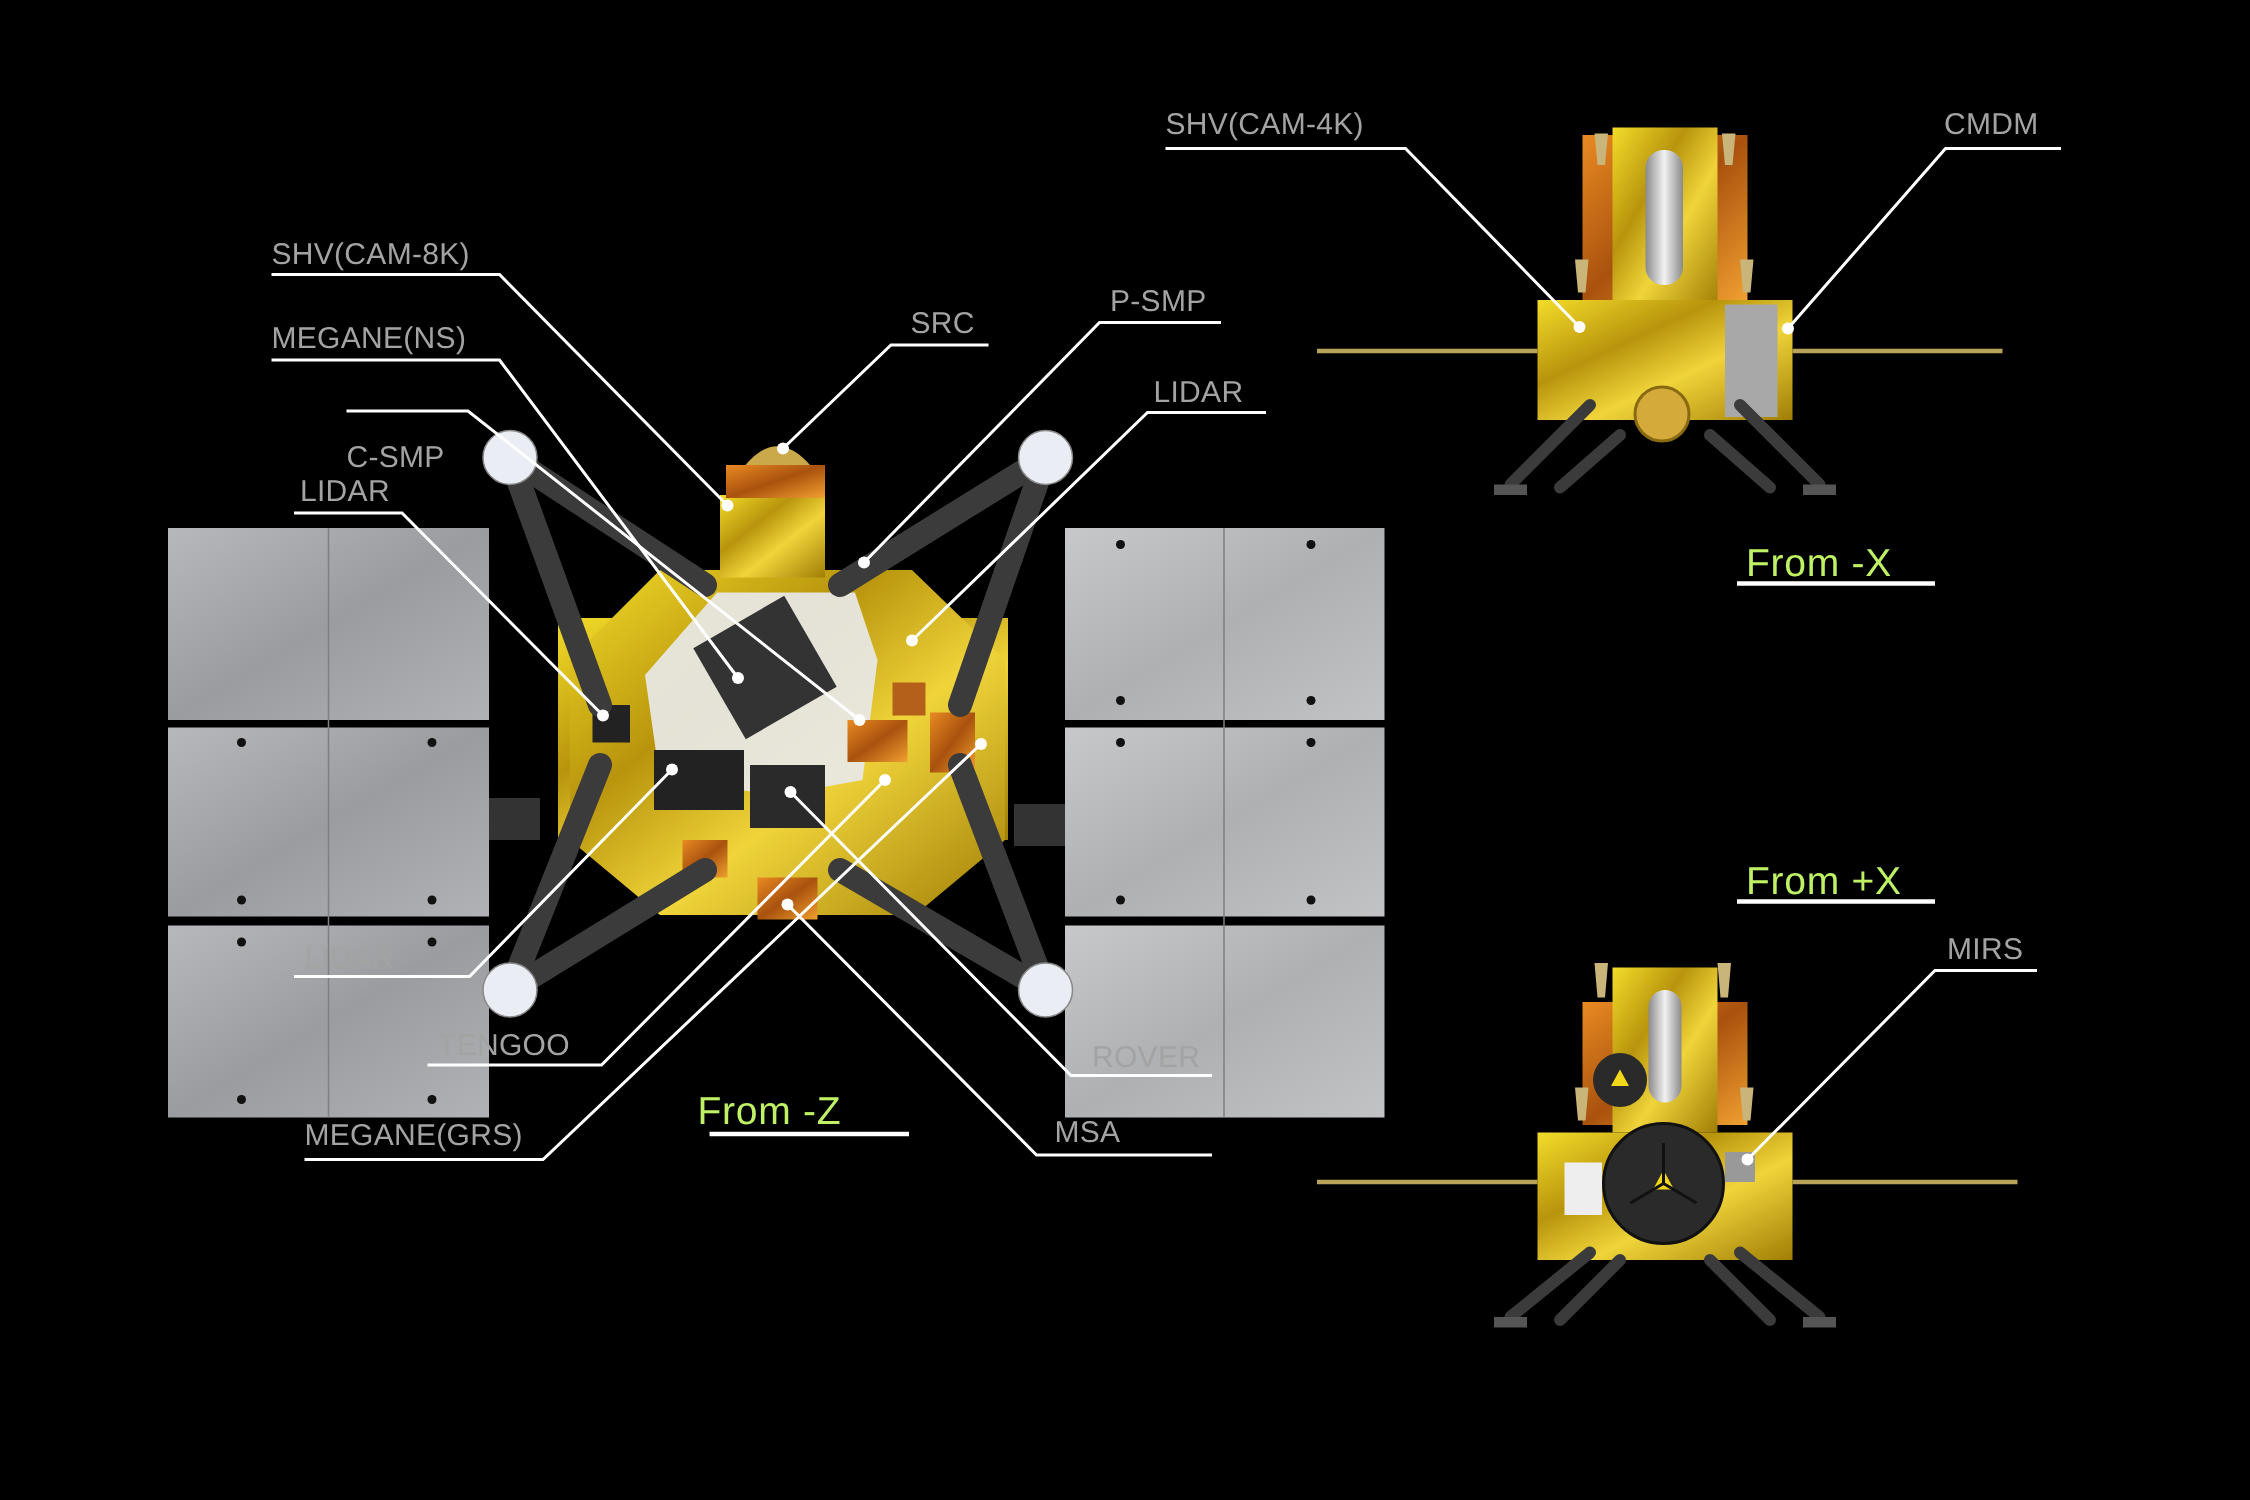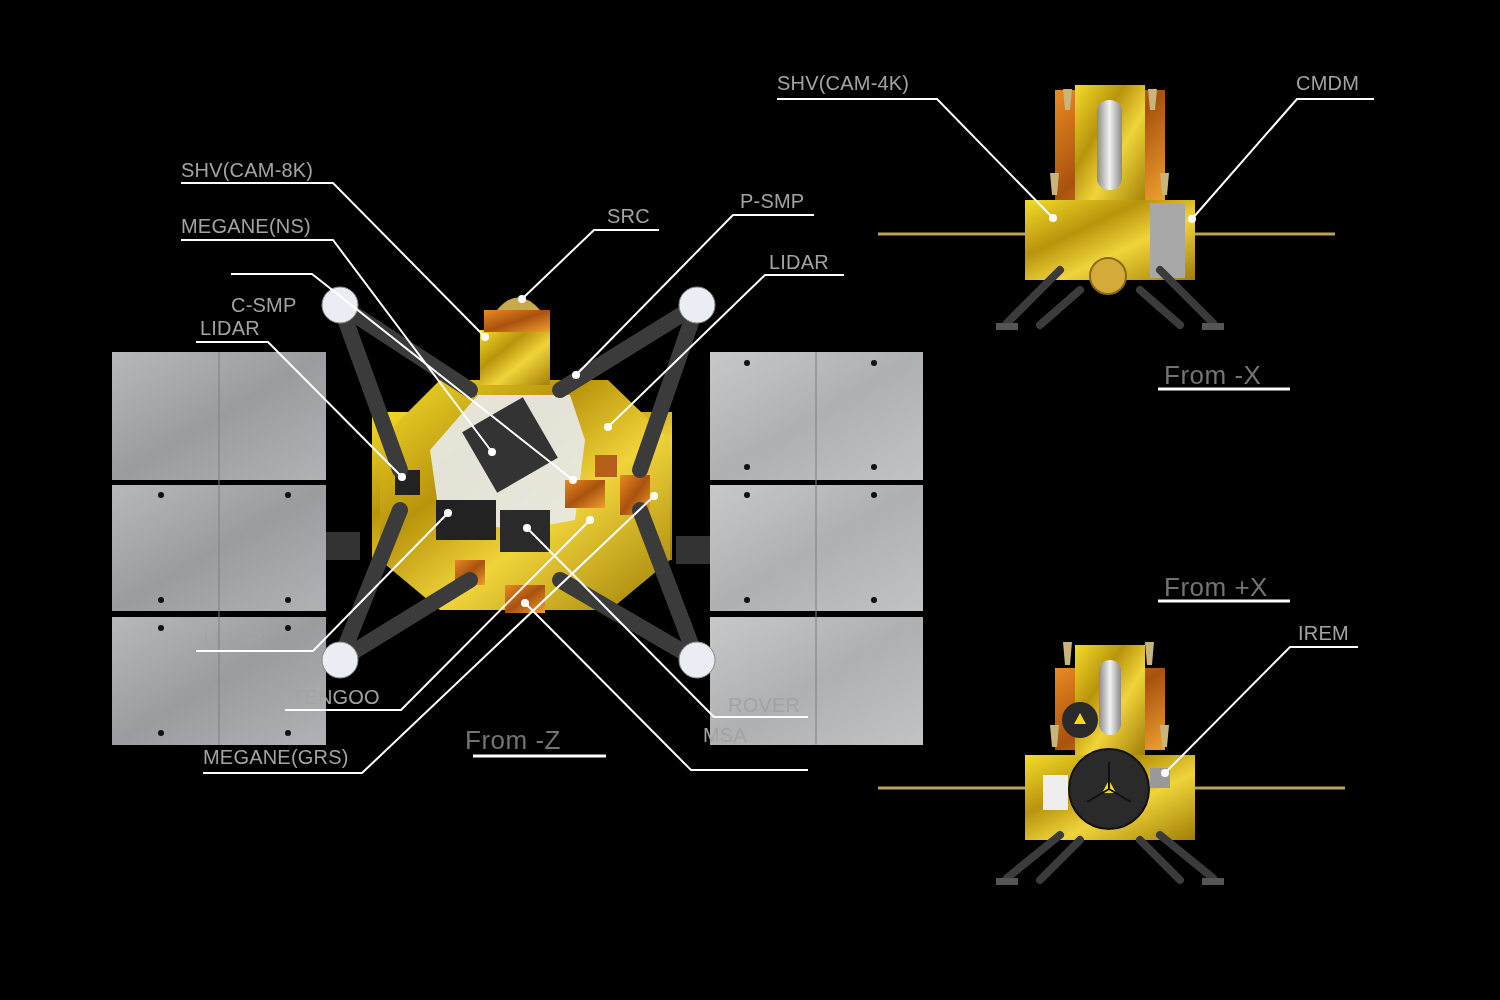--- a/index.html
+++ b/index.html
@@ -1,19 +1,19 @@
 <!DOCTYPE html>
 <html><head>
 <meta charset="utf-8">
 <style>
   html,body{margin:0;padding:0;background:#000;}
   body{width:1500px;height:1000px;position:relative;overflow:hidden;font-family:"Liberation Sans","DejaVu Sans",sans-serif;color:#fff;}
   #stage{position:absolute;left:0;top:0;width:1500px;height:1000px;}
   .lbl{position:absolute;font-size:20px;line-height:22px;color:#a3a3a3;white-space:nowrap;letter-spacing:0.2px;}
-  .view-lbl{position:absolute;font-size:26px;line-height:28px;color:#737373;white-space:nowrap;letter-spacing:0.5px;}
+  .view-lbl{position:absolute;font-size:26px;line-height:28px;color:#bef264;white-space:nowrap;letter-spacing:0.5px;}
 </style>
 </head>
 <body>
 
 <div id="stage">
   <svg width="1500" height="1000" viewBox="0 0 1500 1000" xmlns="http://www.w3.org/2000/svg">
     <defs>
       <linearGradient id="gold" x1="0" y1="0" x2="1" y2="1">
         <stop offset="0" stop-color="#f3dc2a"></stop>
         <stop offset="0.35" stop-color="#b8940c"></stop>
@@ -222,22 +222,22 @@
   <div class="lbl" style="left:181px;top:215px;">MEGANE(NS)</div>
   <div class="lbl" style="left:231px;top:250px;margin-top:44px;">C-SMP</div>
   <div class="lbl" style="left:200px;top:317px;">LIDAR</div>
   <div class="lbl" style="left:607px;top:205px;">SRC</div>
   <div class="lbl" style="left:740px;top:190px;">P-SMP</div>
   <div class="lbl" style="left:769px;top:251px;">LIDAR</div>
   <div class="lbl" style="left:203px;top:628px;">LIDAR</div>
   <div class="lbl" style="left:292px;top:686px;">TENGOO</div>
   <div class="lbl" style="left:203px;top:746px;text-align:center;">MEGANE(GRS)</div>
   <div class="lbl" style="left:728px;top:694px;">ROVER</div>
-  <div class="lbl" style="left:703px;top:724px;text-align:center;">MSA</div>
+  <div class="lbl" style="left:703px;top:744px;text-align:center;">MSA</div>
   <div class="lbl" style="left:777px;top:72px;">SHV(CAM-4K)</div>
   <div class="lbl" style="left:1296px;top:72px;">CMDM</div>
-  <div class="lbl" style="left:1298px;top:622px;">IREM</div>
+  <div class="lbl" style="left:1298px;top:622px;">MIRS</div>
 
   
   <div class="view-lbl" style="left:465px;top:726px;">From -Z</div>
   <div class="view-lbl" style="left:1164px;top:361px;">From -X</div>
   <div class="view-lbl" style="left:1164px;top:573px;">From +X</div>
 </div>
 
 </body></html>

